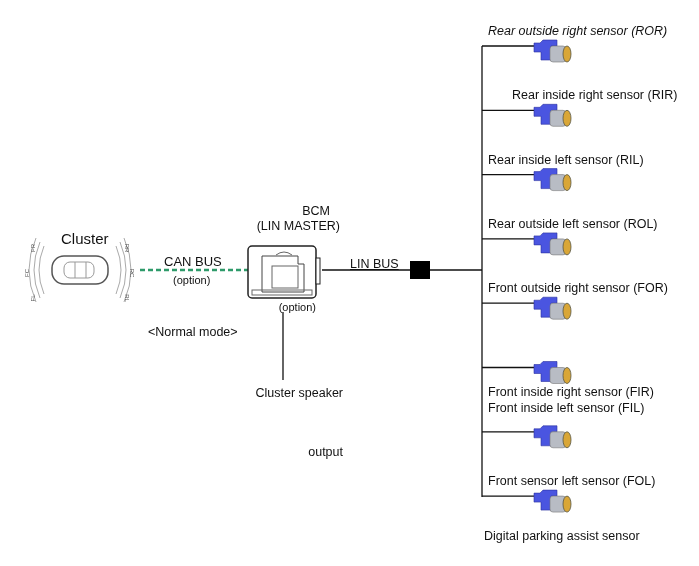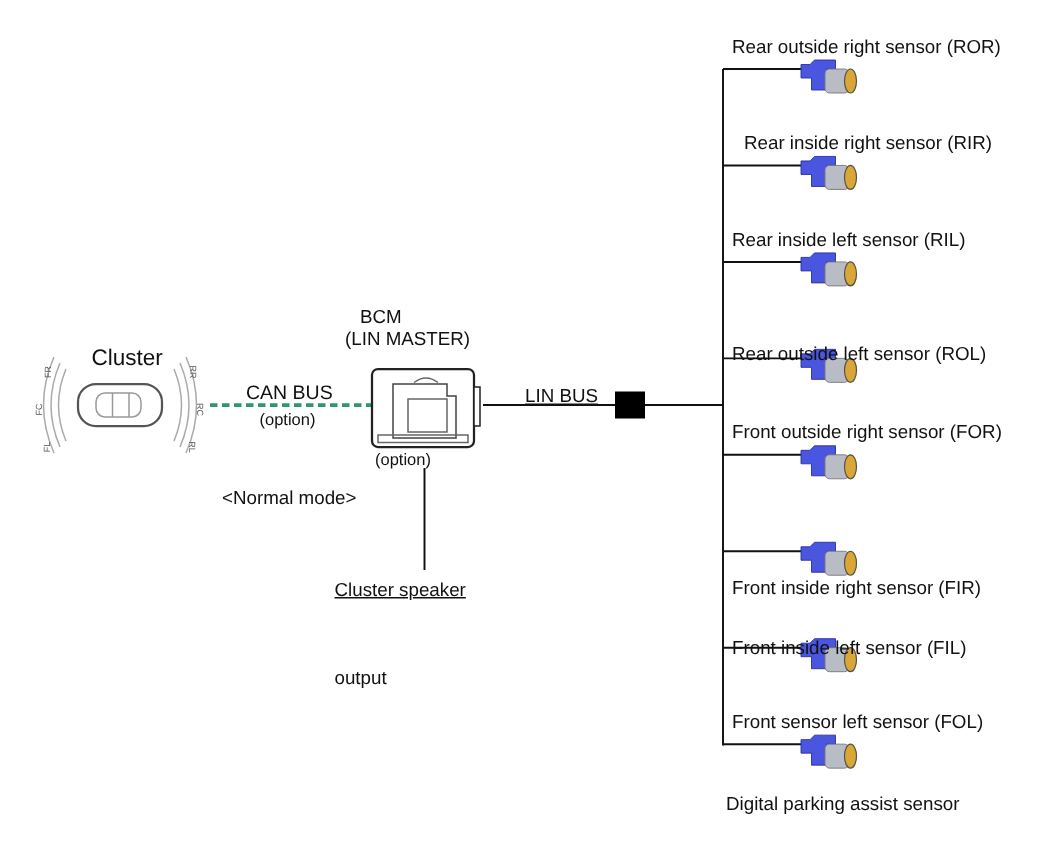--- a/index.html
+++ b/index.html
@@ -1,18 +1,18 @@
 <!DOCTYPE html>
 <html><head>
 <meta charset="utf-8">
 <style>
   html,body{margin:0;padding:0;background:#fff;}
   body{width:699px;height:566px;position:relative;overflow:hidden;font-family:"Liberation Sans",sans-serif;color:#111;}
   .lbl{position:absolute;font-size:12.5px;white-space:nowrap;line-height:14px;}
-  .c{text-align:left;}
+  .c{text-align:right;}
   svg{position:absolute;left:0;top:0;}
 </style>
 </head>
 <body>
 
 <svg width="699" height="566">
 
   <line x1="140" y1="270" x2="248" y2="270" stroke="#2e9a6a" stroke-width="2.5" stroke-dasharray="5,3"></line>
 
   <line x1="322" y1="270" x2="482" y2="270" stroke="#111" stroke-width="1.3"></line>
@@ -106,28 +106,28 @@
 <div class="lbl" style="left:123px;top:291px;font-size:6px;transform:rotate(90deg);color:#555;">RL</div>
 
 <div class="lbl" style="left:164px;top:255px;font-size:13px;">CAN BUS</div>
 <div class="lbl" style="left:173px;top:273px;font-size:11px;">(option)</div>
 
 <div class="lbl c" style="left:240px;top:204px;width:90px;">BCM</div>
 <div class="lbl c" style="left:230px;top:219px;width:110px;">(LIN MASTER)</div>
 <div class="lbl c" style="left:250px;top:300px;width:66px;font-size:11px;">(option)</div>
 
 <div class="lbl" style="left:148px;top:325px;">&lt;Normal mode&gt;</div>
-<div class="lbl c" style="left:223px;top:386px;width:120px;text-decoration:underline;">Cluster speaker</div>
+<div class="lbl c" style="left:223px;top:386px;width:120px;">Cluster speaker</div>
 <div class="lbl c" style="left:223px;top:401px;width:120px;margin-top:44px;">output</div>
 
 <div class="lbl" style="left:350px;top:257px;text-decoration:underline;">LIN BUS</div>
 
 <div id="sensor-labels">
-    <div class="lbl" style="left: 488px; top: 24px;">Rear outside right sensor (ROR)</div>
-    <div class="lbl" style="left: 496px; top: 88.3px;">Rear inside right sensor (RIR)</div>
+    <div class="lbl" style="left: 488px; top: 24px; font-style: italic;">Rear outside right sensor (ROR)</div>
+    <div class="lbl" style="left: 512px; top: 88.3px;">Rear inside right sensor (RIR)</div>
     <div class="lbl" style="left: 488px; top: 152.6px;">Rear inside left sensor (RIL)</div>
-    <div class="lbl" style="left: 488px; top: 216.9px; margin-top: 12px;">Rear outside left sensor (ROL)</div>
+    <div class="lbl" style="left: 488px; top: 216.9px;">Rear outside left sensor (ROL)</div>
     <div class="lbl" style="left: 488px; top: 281.2px; text-align: right;">Front outside right sensor (FOR)</div>
     <div class="lbl" style="left: 488px; top: 345.5px; margin-top: 39px;">Front inside right sensor (FIR)</div>
-    <div class="lbl" style="left: 488px; top: 425px;">Front inside left sensor (FIL)</div>
+    <div class="lbl" style="left: 488px; top: 401px;">Front inside left sensor (FIL)</div>
     <div class="lbl" style="left: 488px; top: 474.1px;">Front sensor left sensor (FOL)</div>
   </div>
 <div class="lbl" style="left:484px;top:529px;">Digital parking assist sensor</div>
 
 </body></html>

